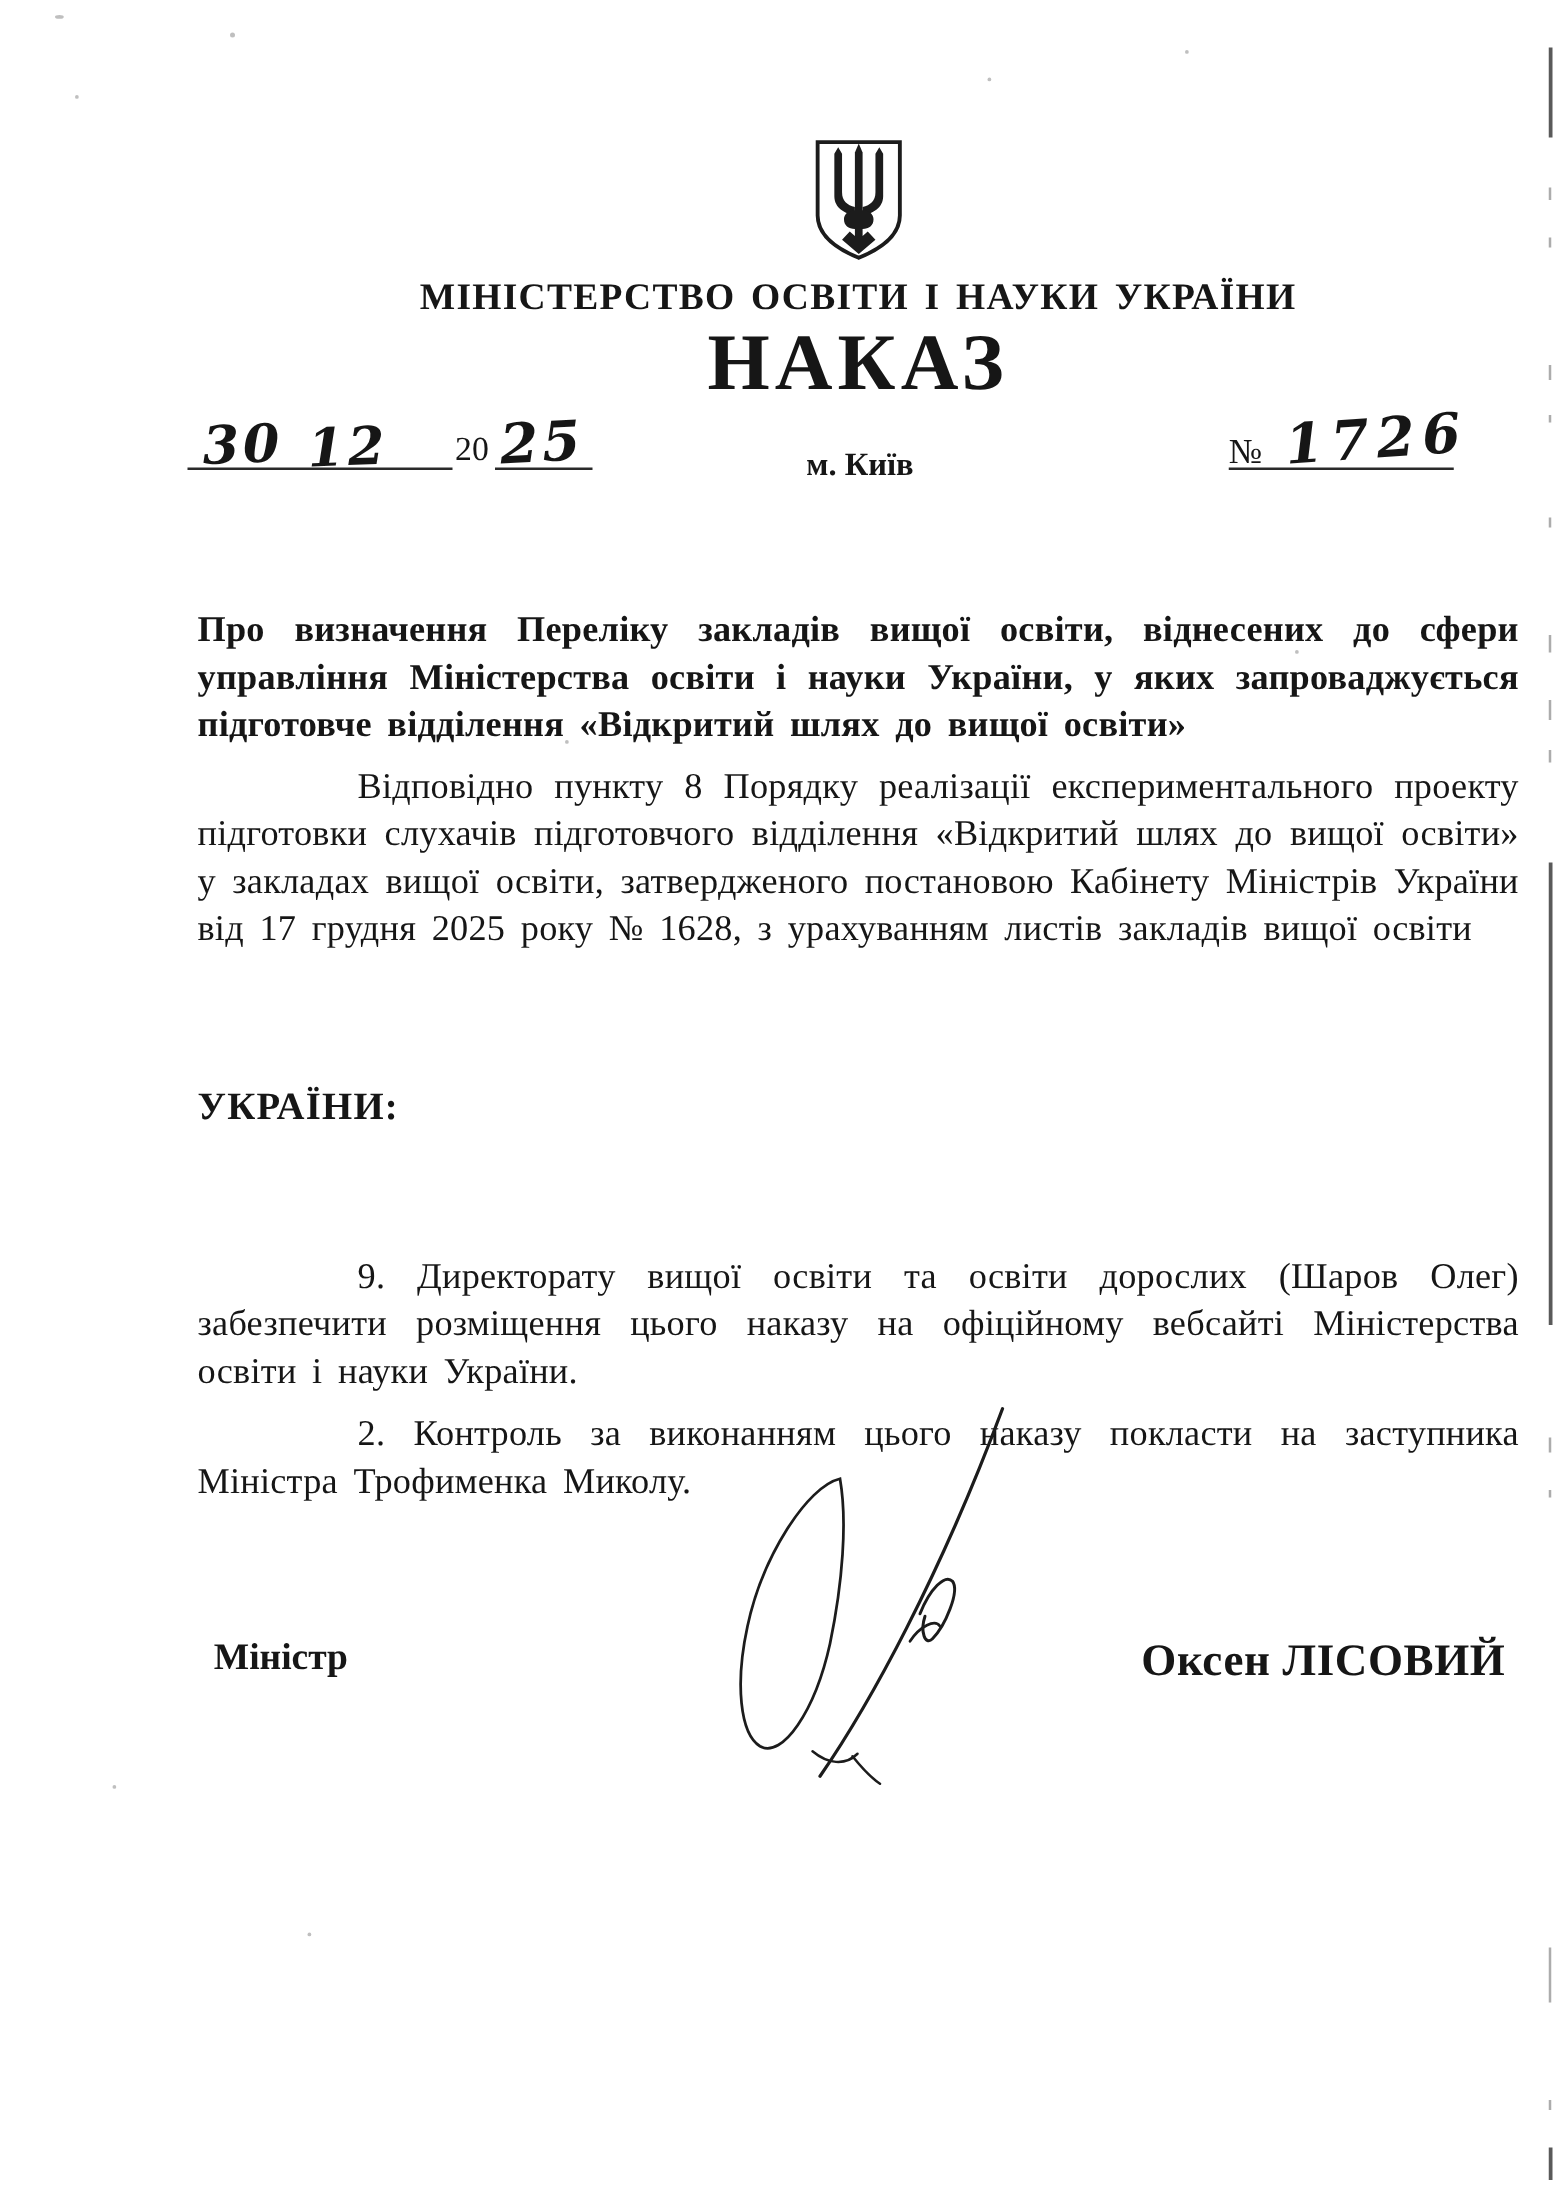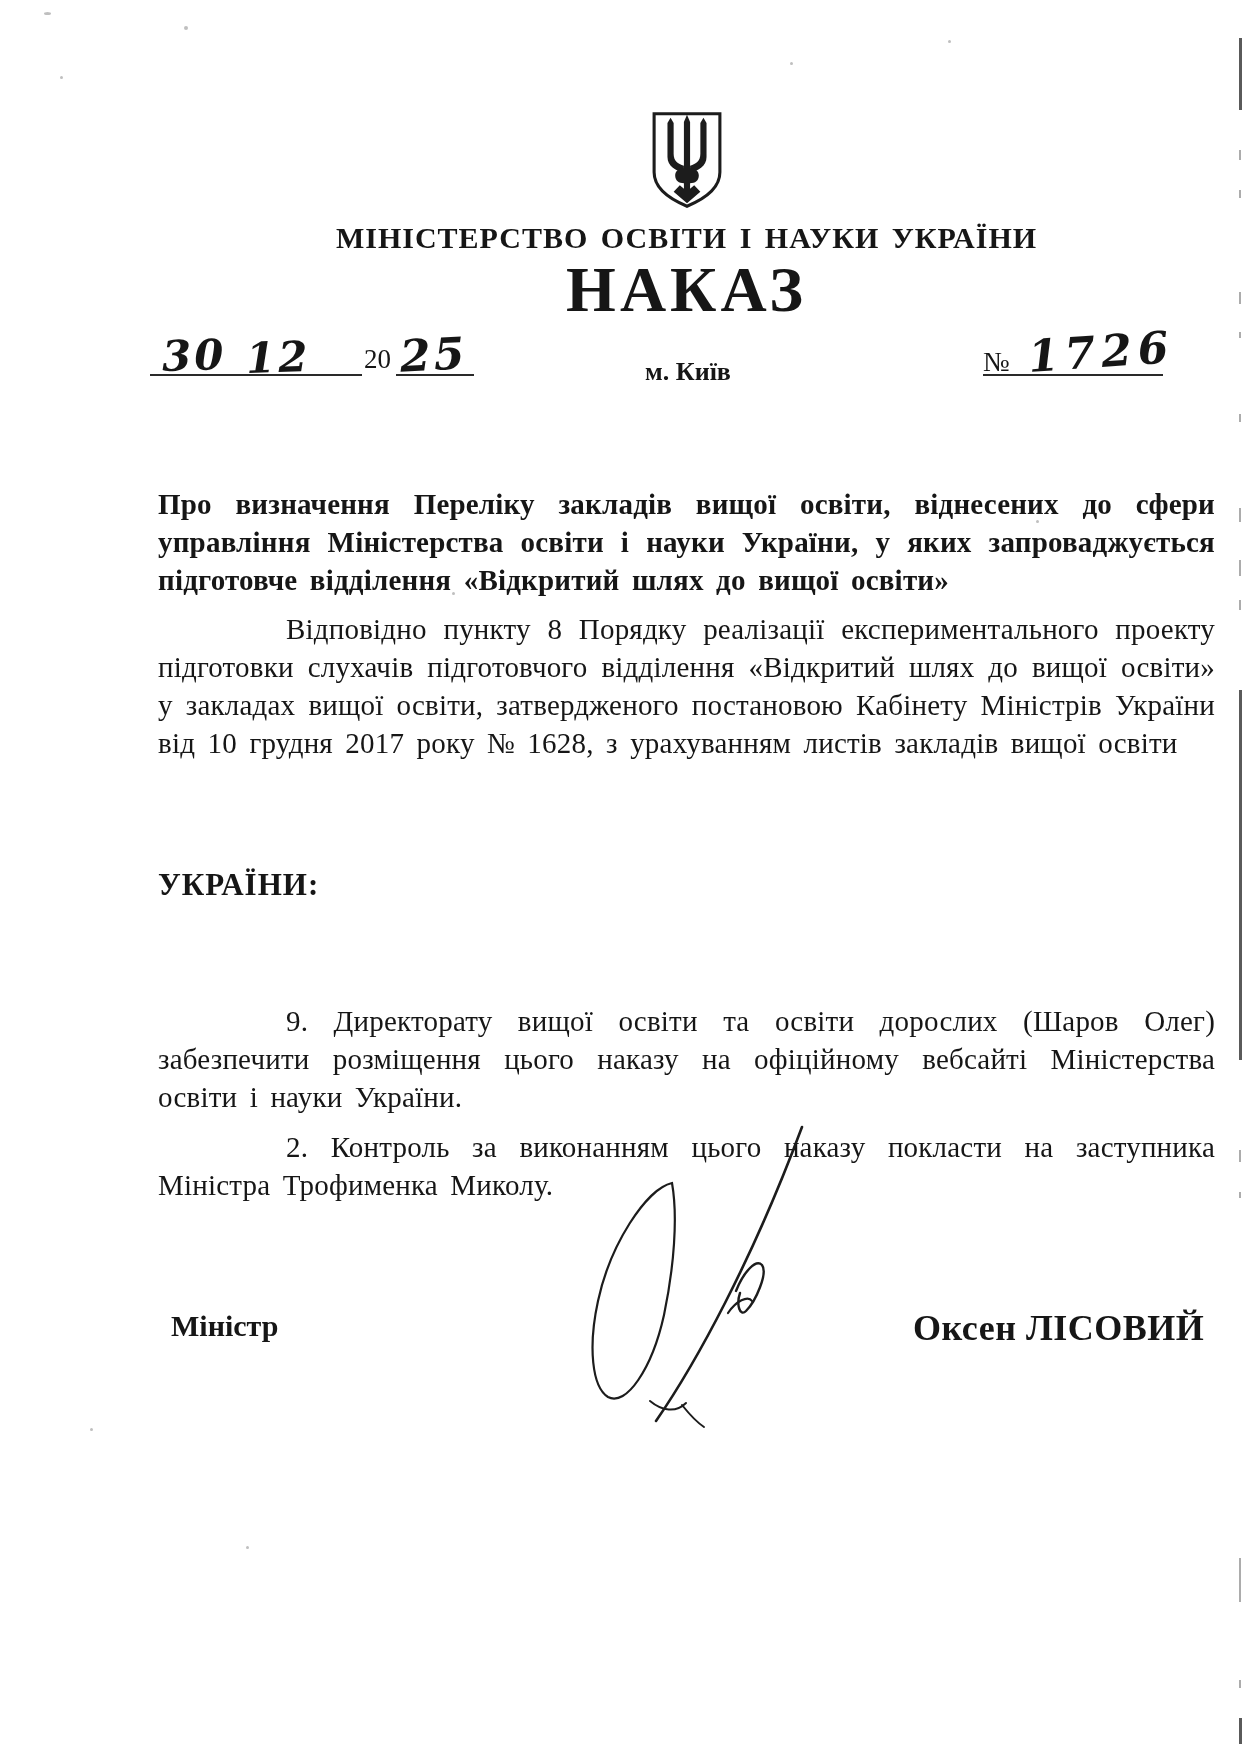--- a/index.html
+++ b/index.html
@@ -59,21 +59,21 @@
   <div class="abs rule" style="left:396px;top:374px;width:78px;"></div>
 
   <div class="abs smallbold" style="left:640px;top:344px;width:96px;text-align:center;margin-top:13px;">м. Київ</div>
 
   <div class="abs" style="left:983px;top:346px;font-size:28px;">№</div>
   <div class="abs hand" style="left:1028px;top:326px;font-size:44px;transform:rotate(-4deg);letter-spacing:6px;">1726</div>
   <div class="abs rule" style="left:983px;top:374px;width:180px;"></div>
 
   <div class="abs col para bold" style="top:440px;">Про визначення Переліку закладів вищої освіти, віднесених до сфери управління Міністерства освіти і науки України, у яких запроваджується підготовче відділення «Відкритий шлях до вищої освіти»</div>
 
-  <div class="abs col para indent" style="top:610px;">Відповідно пункту 8 Порядку реалізації експериментального проекту підготовки слухачів підготовчого відділення «Відкритий шлях до вищої освіти» у закладах вищої освіти, затвердженого постановою Кабінету Міністрів України від 10 грудня 2017 року № 1628, з урахуванням листів закладів вищої освіти</div>
+  <div class="abs col para indent" style="top:610px;">Відповідно пункту 8 Порядку реалізації експериментального проекту підготовки слухачів підготовчого відділення «Відкритий шлях до вищої освіти» у закладах вищої освіти, затвердженого постановою Кабінету Міністрів України від 17 грудня 2025 року № 1628, з урахуванням листів закладів вищої освіти</div>
 
   <div class="abs bold" style="left:158px;top:822px;font-size:31px;letter-spacing:1px;">УКРАЇНИ:</div>
 
   <div class="abs col para indent" style="top:1002px;">9. Директорату вищої освіти та освіти дорослих (Шаров Олег) забезпечити розміщення цього наказу на офіційному вебсайті Міністерства освіти і науки України.</div>
   <div class="abs col para indent" style="top:1128px;">2. Контроль за виконанням цього наказу покласти на заступника Міністра Трофименка Миколу.</div>
 
   <div class="abs bold" style="left:171px;top:1264px;font-size:30px;">Міністр</div>
   <div class="abs bold" style="left:913px;top:1262px;width:300px;font-size:36px;letter-spacing:.5px;">Оксен ЛІСОВИЙ</div>
 
   <div class="abs" style="left:500px;top:1105px;width:340px;height:330px;">

